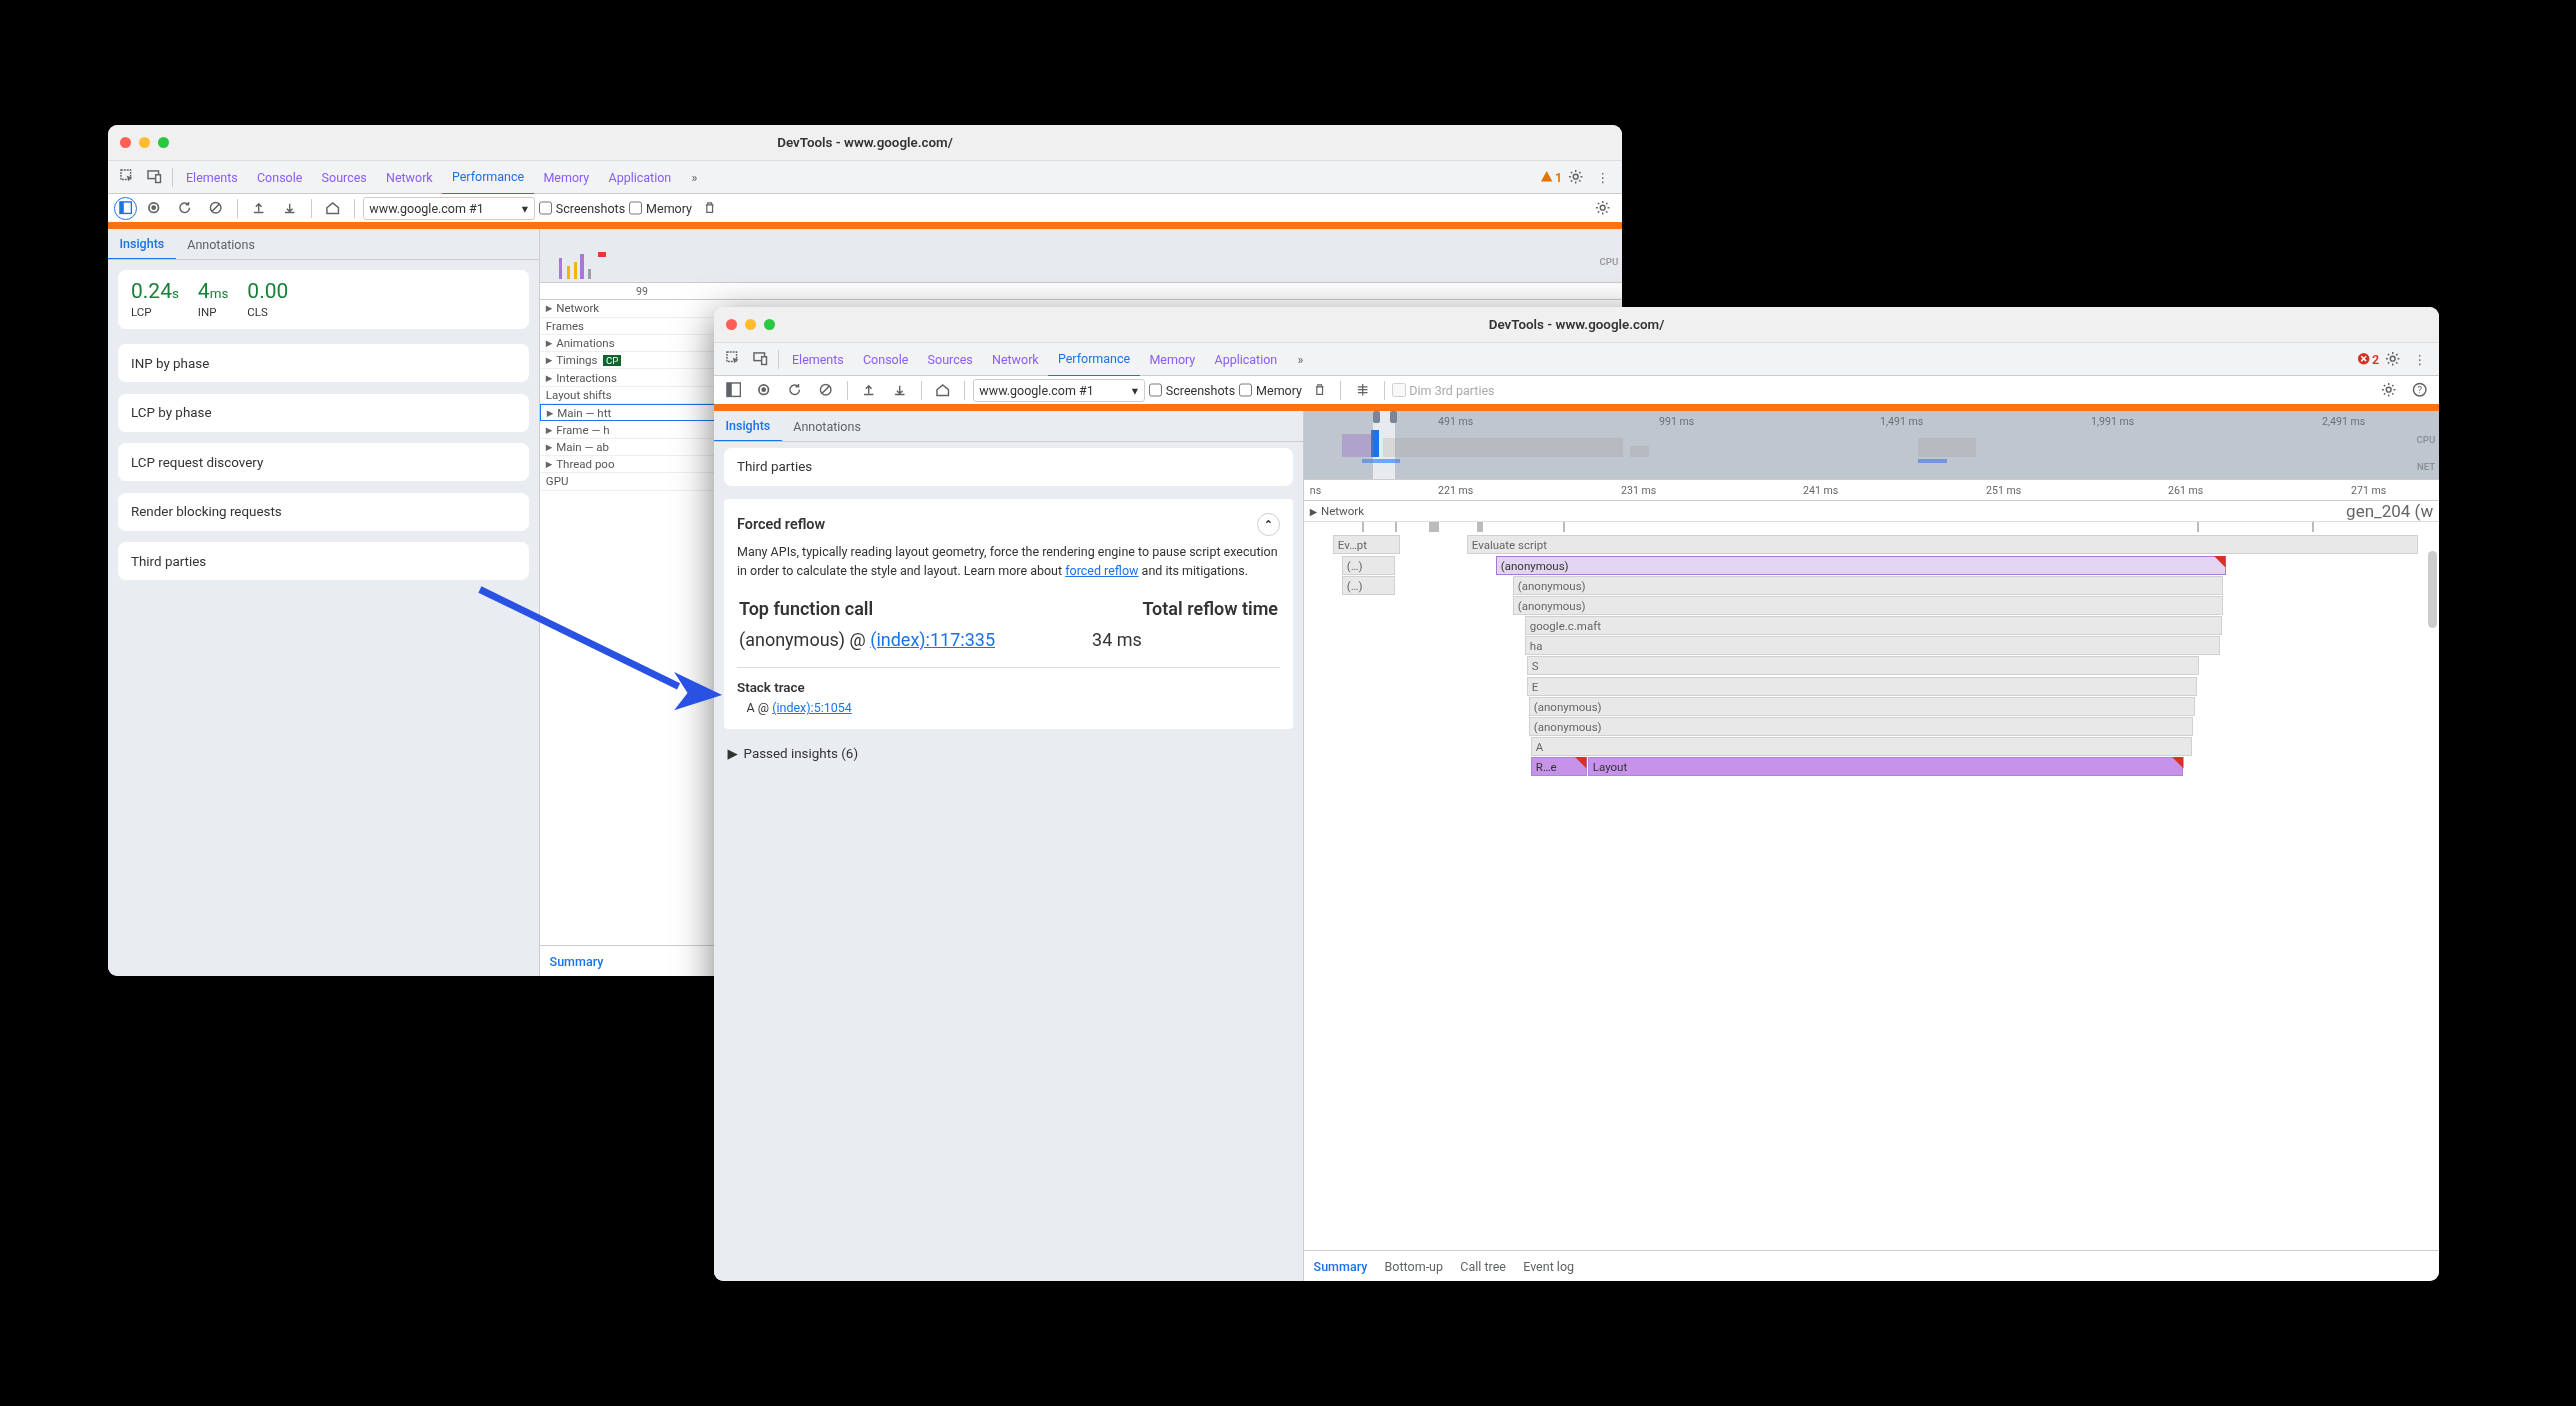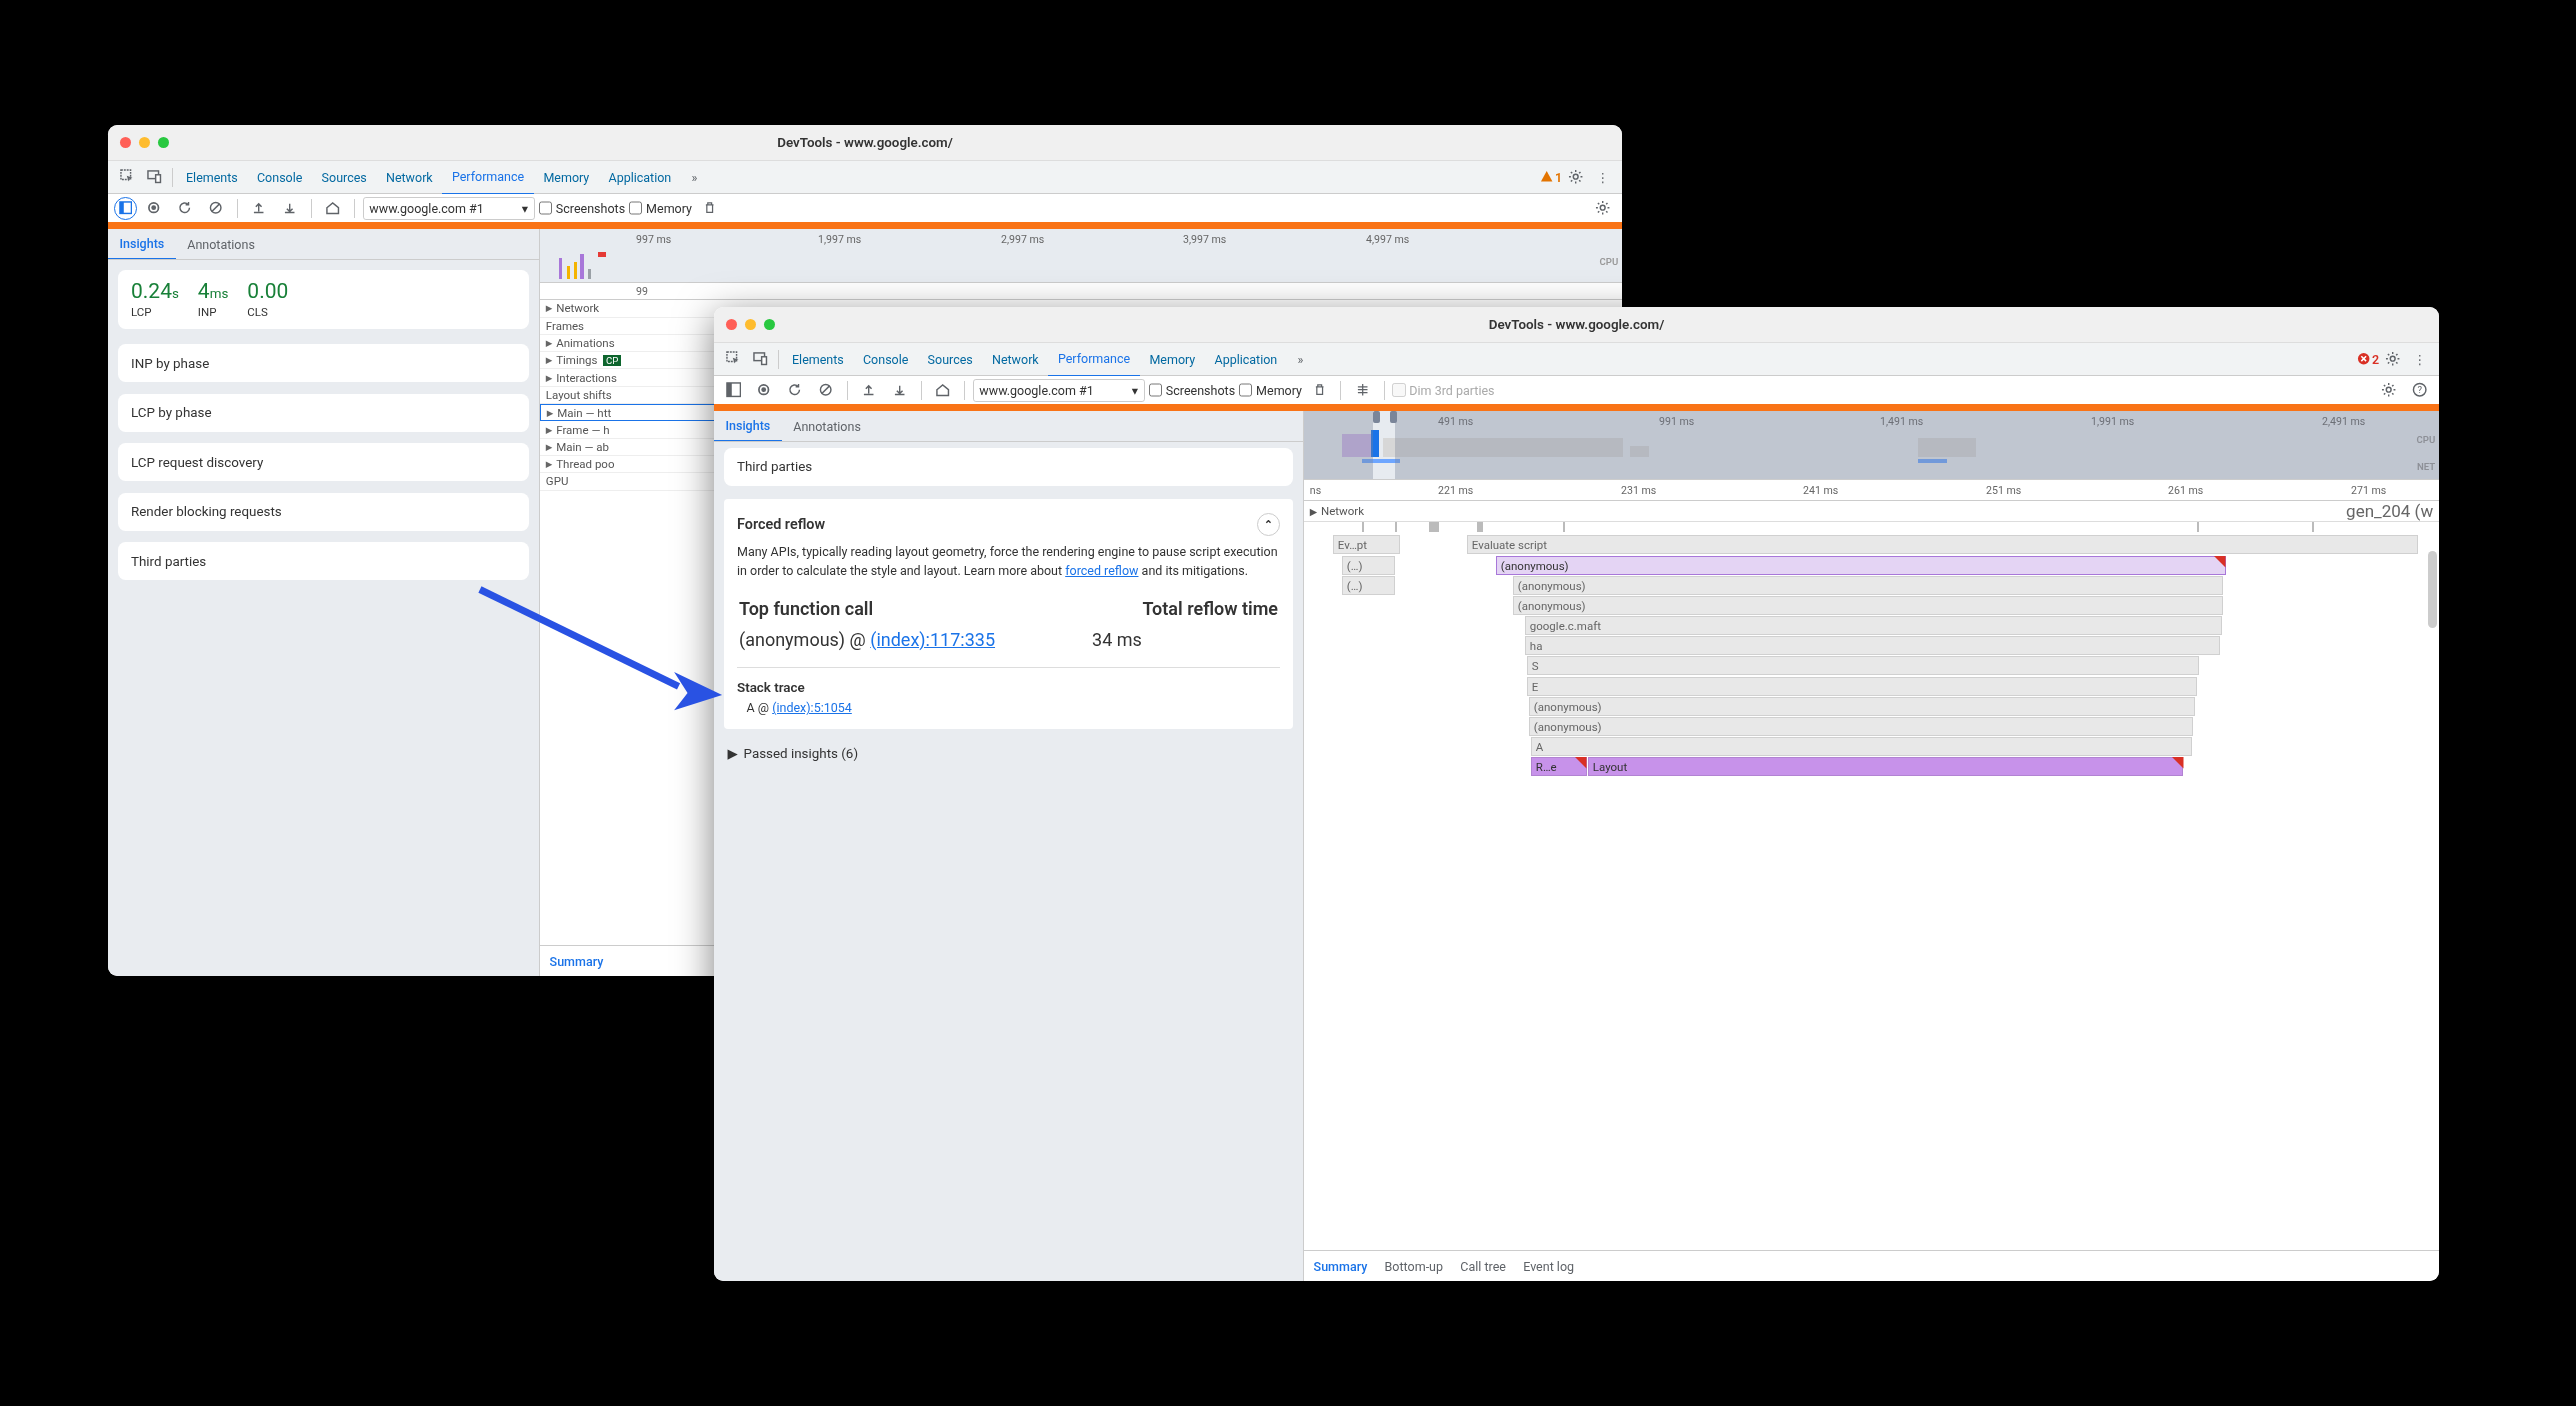--- a/index.html
+++ b/index.html
@@ -43,21 +43,21 @@
 .toptabs {
   display: flex; align-items: center; height: 33px;
   border-bottom: 1px solid #ccc; background: #f1f3f4; padding: 0 5.8px;
 }
 .icon-btn {
   width: 27px; height: 27px; display: flex; align-items: center;
   justify-content: center; cursor: pointer; border-radius: 2.9px; color: #5f6368;
 }
 .tab {
   padding: 0 9.6px; height: 33px; display: flex; align-items: center;
-  color: #0369a1; cursor: pointer; font-size: 12.5px;
+  color: #8b5cf6; cursor: pointer; font-size: 12.5px;
 }
 .tab.active { color: #1a73e8; border-bottom: 1.9px solid #1a73e8; }
 .vsep { width: 1px; height: 19px; background: #ccc; margin: 0 3.8px; }
 .spacer { flex: 1; }
 .warn-badge { color: #e37400; font-weight: 600; display: flex; align-items: center; gap: 1.9px; }
 .err-badge { color: #d93025; font-weight: 600; display: flex; align-items: center; gap: 1.9px; }
 .toolbar2 {
   display: flex; align-items: center; height: 35px;
   border-bottom: 7px solid #f97316; padding: 0 5.8px; gap: 3.8px; background: #fff;
 }
@@ -301,27 +301,20 @@
       </div>
       <div class="insight-card">INP by phase</div>
       <div class="insight-card">LCP by phase</div>
       <div class="insight-card">LCP request discovery</div>
       <div class="insight-card">Render blocking requests</div>
       <div class="insight-card">Third parties</div>
     </div>
 
     <div class="main-tracks">
       <div class="overview-strip">
-        <div class="ruler" style="background:transparent;border:none;">
-          <span style="left:96px">997 ms</span>
-          <span style="left:278px">1,997 ms</span>
-          <span style="left:461px">2,997 ms</span>
-          <span style="left:643px">3,997 ms</span>
-          <span style="left:826px">4,997 ms</span>
-        </div>
         <div class="cpu-label" style="top:27px">CPU</div>
         <div style="position:absolute;left:0;top:21px;height:29px;right:0;">
           <div style="position:absolute;left:19px;bottom:0;width:2.9px;height:21px;background:#a877d9"></div>
           <div style="position:absolute;left:27px;bottom:0;width:2.9px;height:13.4px;background:#f4b400"></div>
           <div style="position:absolute;left:34px;bottom:0;width:2.9px;height:17.3px;background:#f4b400"></div>
           <div style="position:absolute;left:40px;bottom:0;width:3.8px;height:25px;background:#a877d9"></div>
           <div style="position:absolute;left:48px;bottom:0;width:2.9px;height:9.6px;background:#9aa0a6"></div>
           <div style="position:absolute;left:58px;top:1.9px;width:7.7px;height:4.8px;background:#e53935"></div>
         </div>
       </div>

